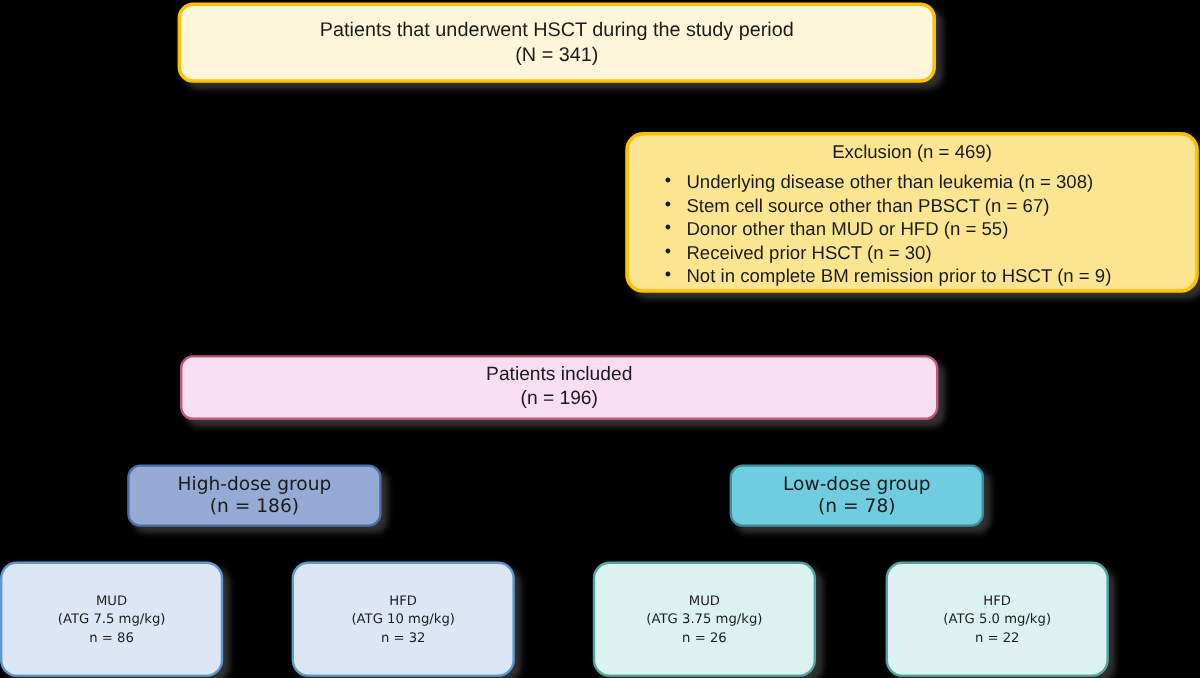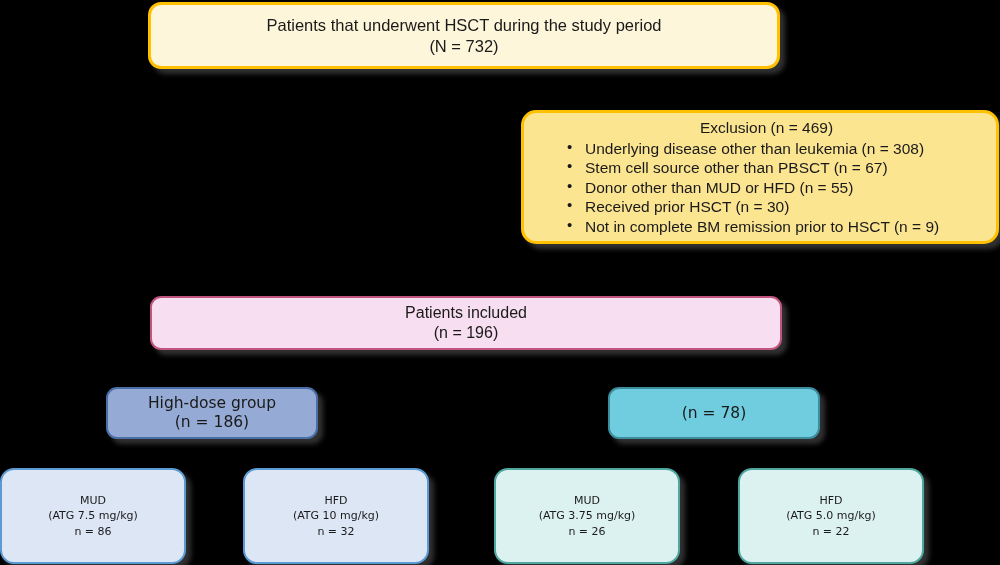--- a/index.html
+++ b/index.html
@@ -49,23 +49,22 @@
 
   
   #box-exclusion {
     left: 521px; top: 110px; width: 478px; height: 134px;
     background: #FCE591;
     border-color: #FFC000;
     border-width: 3px;
     border-radius: 15px;
     font-size: 15.5px;
     align-items: center;
-    justify-content: flex-start;
+    justify-content: space-between;
     padding-top: 6px;
-    padding-left: 13px;
   }
   #box-exclusion .excl-title {
     display: block;
     white-space: nowrap;
     margin-bottom: 1px;
   }
   #box-exclusion ul {
     list-style: none;
     margin: 0;
     padding: 0;
@@ -171,21 +170,21 @@
 
       <line x1="714" y1="439" x2="714" y2="452"></line>
       <line x1="587" y1="452" x2="831" y2="452"></line>
       <line x1="587" y1="452" x2="587" y2="468"></line>
       <line x1="831" y1="452" x2="831" y2="468"></line>
     </g>
   </svg>
 
   <div class="box" id="box-screened">
     <span class="line">Patients that underwent  HSCT during the study period</span>
-    <span class="line">(N = 732)</span>
+    <span class="line">(N = 341)</span>
   </div>
 
   <div class="box" id="box-exclusion">
     <span class="excl-title">Exclusion  (n = 469)</span>
     <ul>
       <li>Underlying  disease other than leukemia  (n = 308)</li>
       <li>Stem cell source other than PBSCT (n = 67)</li>
       <li>Donor other than MUD or HFD (n = 55)</li>
       <li>Received prior HSCT (n = 30)</li>
       <li>Not in complete BM remission prior to HSCT (n = 9)</li>
@@ -196,20 +195,21 @@
     <span class="line">Patients included</span>
     <span class="line">(n = 196)</span>
   </div>
 
   <div class="box group-box" id="box-highdose">
     <span class="line">High-dose group</span>
     <span class="line">(n = 186)</span>
   </div>
 
   <div class="box group-box" id="box-lowdose">
+    <span class="line">Low-dose group</span>
     <span class="line">(n = 78)</span>
   </div>
 
   <div class="box leaf-box leaf-blue" id="box-mud-high">
     <span class="line">MUD</span>
     <span class="line">(ATG 7.5 mg/kg)</span>
     <span class="line">n = 86</span>
   </div>
 
   <div class="box leaf-box leaf-blue" id="box-hfd-high">

